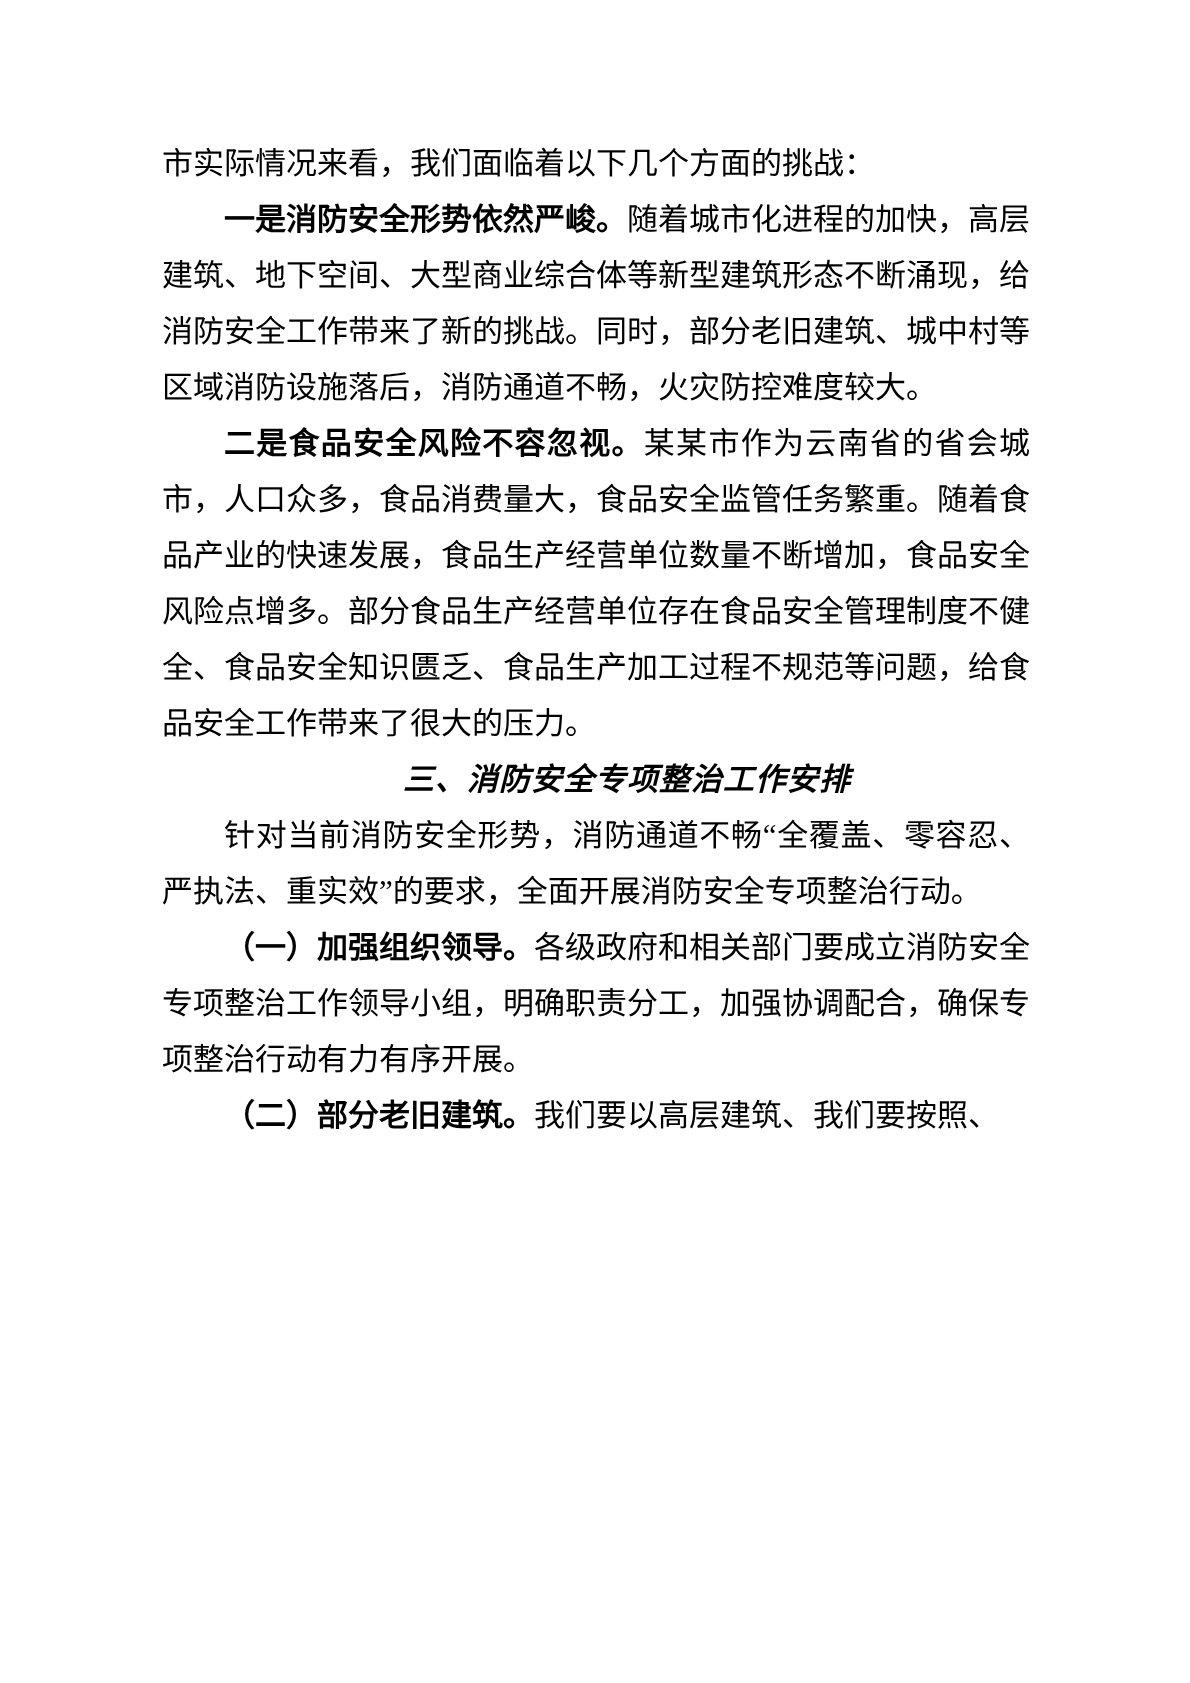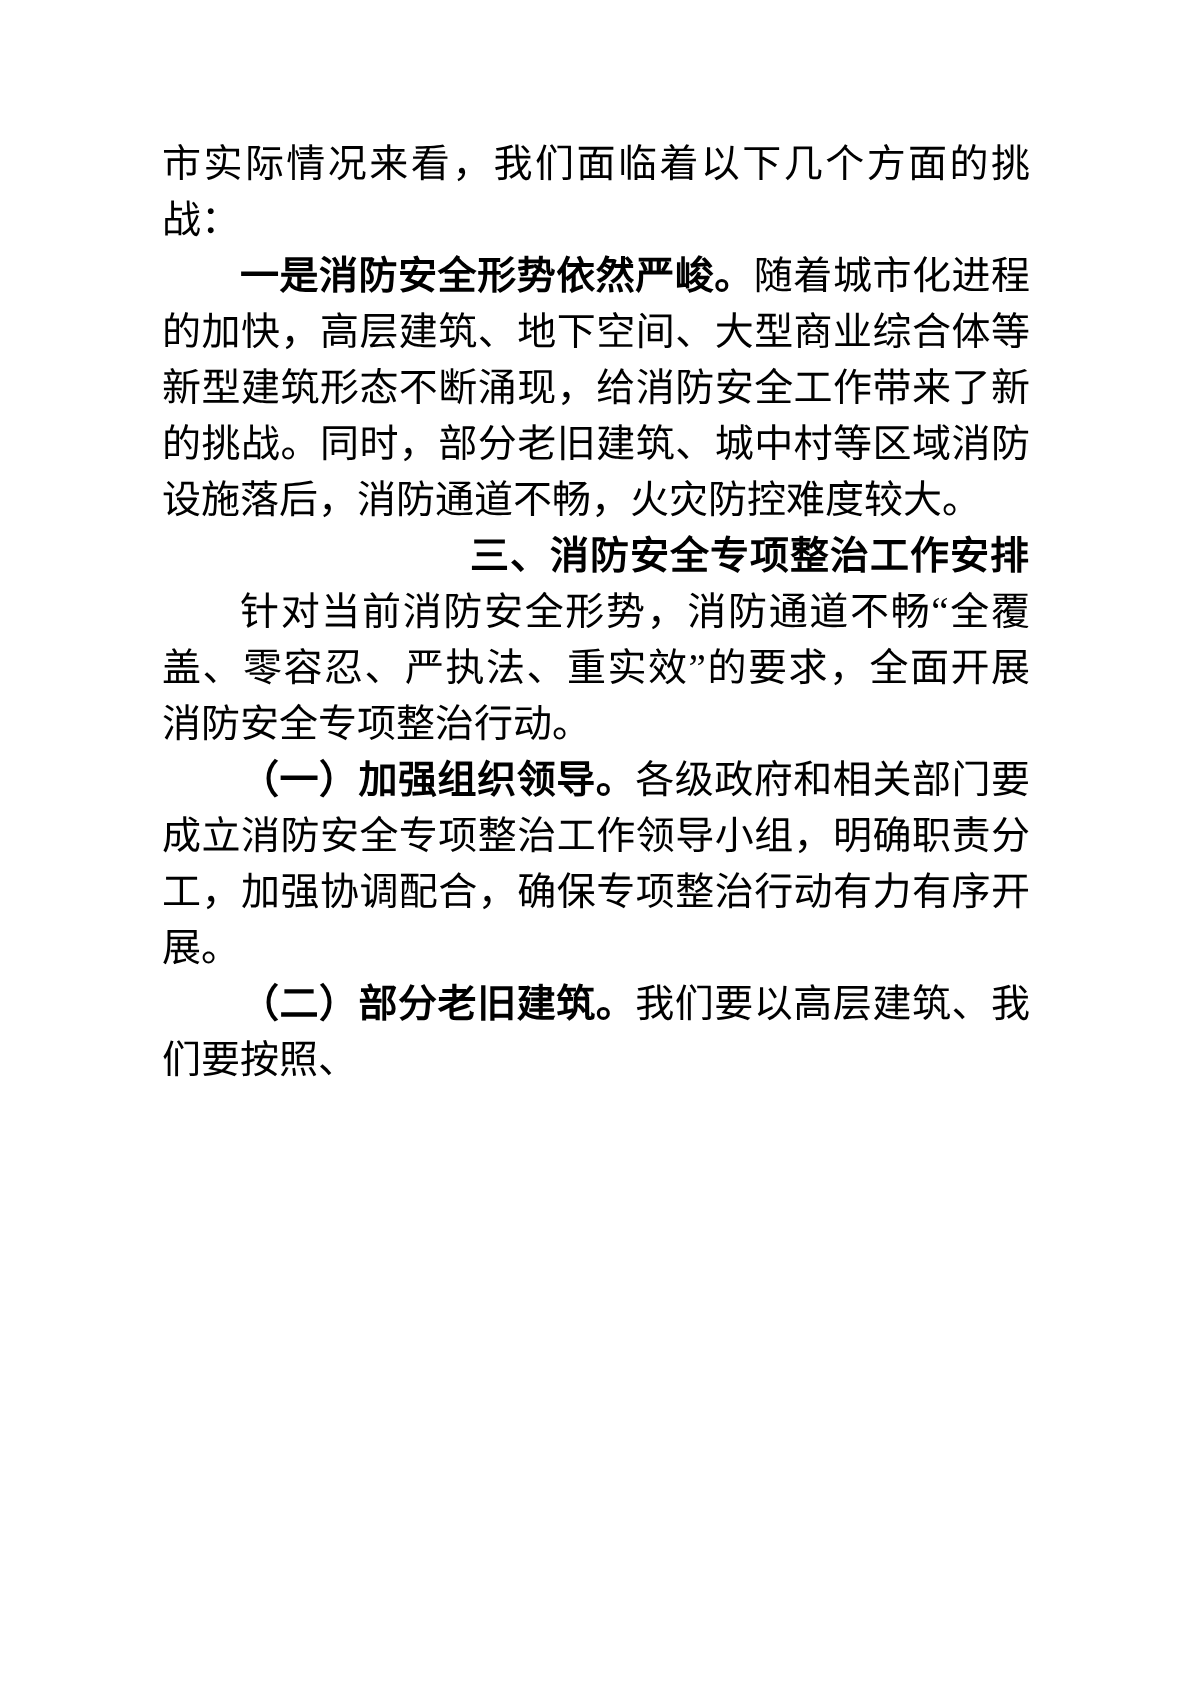--- a/index.html
+++ b/index.html
@@ -15,54 +15,56 @@
     overflow: hidden;
     box-sizing: border-box;
   }
   .content {
     position: absolute;
     left: 162px;
     top: 136px;
     width: 868px;
     color: #000000;
     font-family: "Liberation Serif", "DejaVu Serif", serif;
-    font-size: 39px;
+    font-size: 31px;
     line-height: 56px;
     text-align: justify;
     text-justify: inter-ideograph;
     word-break: break-all;
   }
   .para {
     margin: 0;
     padding: 0;
     text-indent: 2em;
   }
   .para.no-indent {
     text-indent: 0;
   }
   .para .lead {
     font-weight: bold;
   }
   .para.heading {
     font-weight: bold;
     font-family: "Liberation Sans", "DejaVu Sans", sans-serif;
-    text-align: right;
+    text-align: center;
     letter-spacing: 1px;
+    font-style: italic;
   }
 </style>
 </head>
 <body>
 
 <div class="page">
   <div class="content">
 
     <p class="para no-indent"><span>市实际情况来看，我们面临着以下几个方面的挑战：</span></p>
 
     <p class="para"><strong class="lead">一是消防安全形势依然严峻。</strong><span>随着城市化进程的加快，高层建筑、地下空间、大型商业综合体等新型建筑形态不断涌现，给消防安全工作带来了新的挑战。同时，部分老旧建筑、城中村等区域消防设施落后，消防通道不畅，火灾防控难度较大。</span></p>
 
+    <p class="para"><strong class="lead">二是食品安全风险不容忽视。</strong><span>某某市作为云南省的省会城市，人口众多，食品消费量大，食品安全监管任务繁重。随着食品产业的快速发展，食品生产经营单位数量不断增加，食品安全风险点增多。部分食品生产经营单位存在食品安全管理制度不健全、食品安全知识匮乏、食品生产加工过程不规范等问题，给食品安全工作带来了很大的压力。</span></p>
 
 
     <p class="para heading"><span>三、消防安全专项整治工作安排</span></p>
 
     <p class="para"><span>针对当前消防安全形势，消防通道不畅“全覆盖、零容忍、严执法、重实效”的要求，全面开展消防安全专项整治行动。</span></p>
 
     <p class="para"><strong class="lead">（一）加强组织领导。</strong><span>各级政府和相关部门要成立消防安全专项整治工作领导小组，明确职责分工，加强协调配合，确保专项整治行动有力有序开展。</span></p>
 
     <p class="para"><strong class="lead">（二）部分老旧建筑。</strong><span>我们要以高层建筑、我们要按照、</span></p>
 

